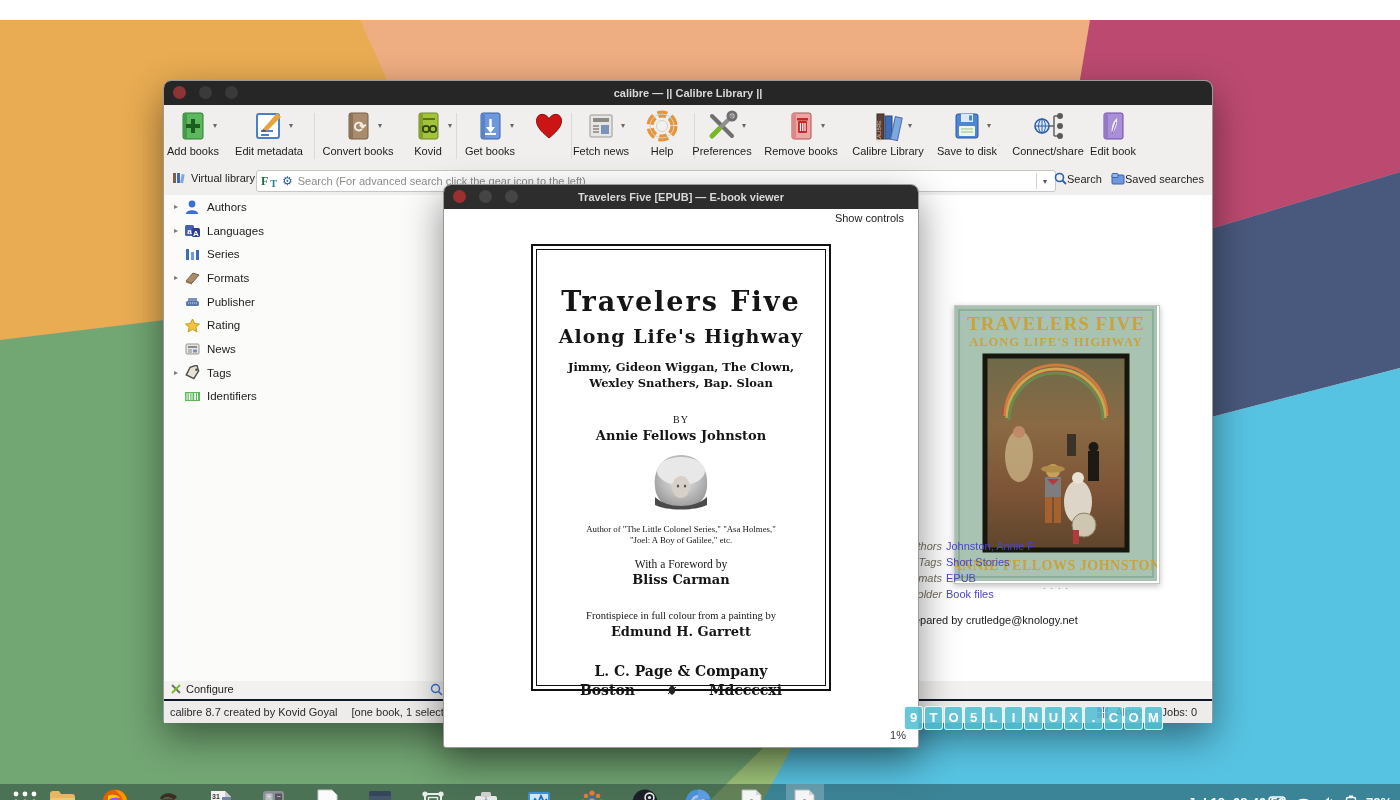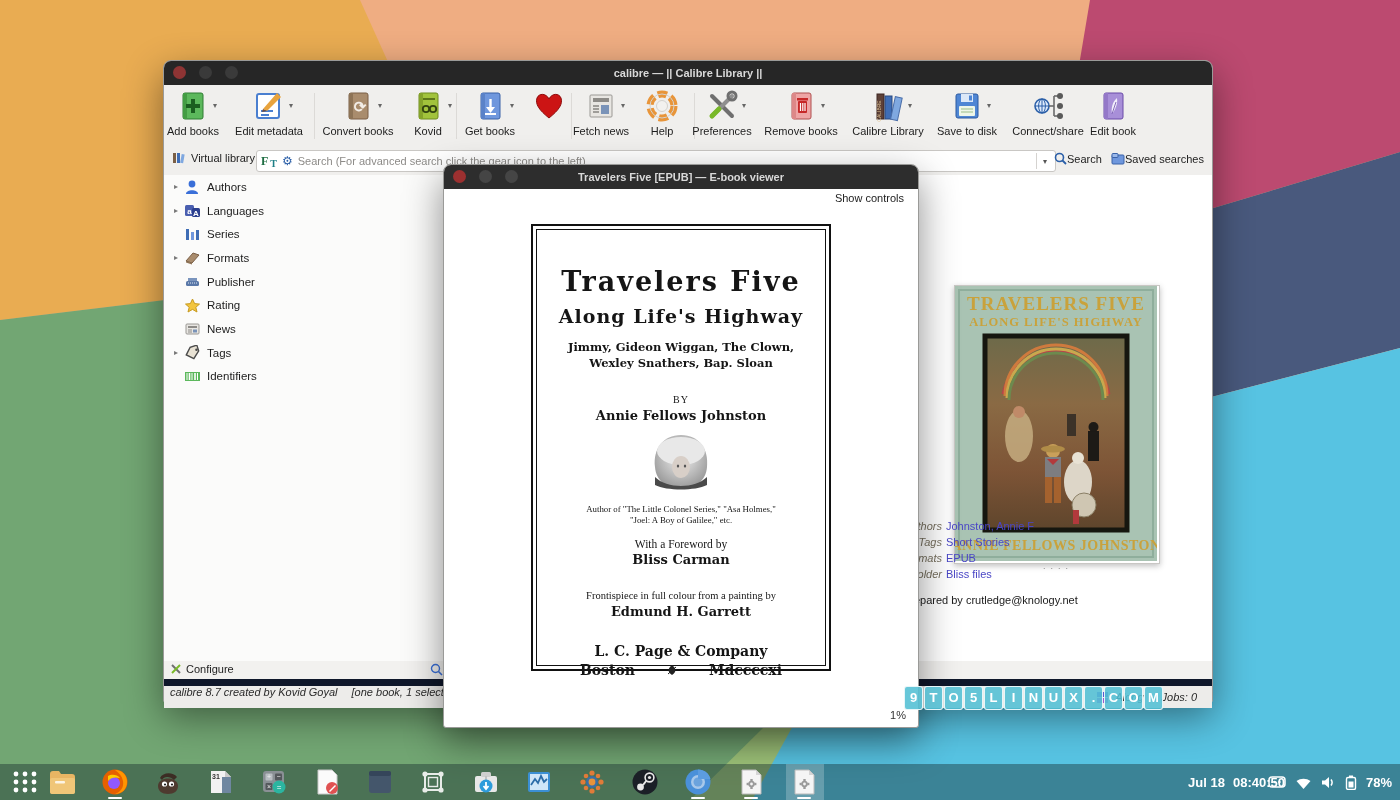--- a/index.html
+++ b/index.html
@@ -1,17 +1,17 @@
 <!DOCTYPE html>
 <html><head>
 <meta charset="utf-8">
 <style>
   html,body{margin:0;padding:0;width:1400px;height:800px;overflow:hidden;font-family:"Liberation Sans",sans-serif;}
   .abs{position:absolute;}
-  #stage{position:relative;width:1400px;height:564px;background:#ef4444;}
+  #stage{position:relative;width:1400px;height:564px;background:#ef4444;margin-top:20px;}
   
   .window{position:absolute;background:#f2f1ef;border:1px solid #9a9a98;border-radius:8px 8px 3px 3px;box-shadow:0 14px 38px rgba(0,0,0,.45);}
   .titlebar{position:absolute;left:0;top:0;right:0;height:24px;background:#262626;border-radius:7px 7px 0 0;display:flex;align-items:center;justify-content:center;color:#d9d9d9;font-size:11px;font-weight:bold;}
   .traffic{position:absolute;left:9px;top:5px;display:flex;gap:13px;}
   .dot{width:13px;height:13px;border-radius:50%;}
   .dot.red{background:#8e3434;}
   .dot.gray{background:#3a3a3a;}
   
   #calibre{left:163px;top:60px;width:1048px;height:641px;}
   #toolbar{position:absolute;left:0;top:24px;width:100%;height:62px;background:#f0efed;border-bottom:1px solid #dbd9d6;}
@@ -28,21 +28,21 @@
   .ftt{color:#1d7f86;font-family:"Liberation Serif",serif;font-weight:bold;font-size:10px;margin-left:-3px;margin-top:4px;}
   .gearglyph{color:#2b5fa8;font-size:12px;}
   .fielddrop{position:absolute;right:2px;top:2px;width:16px;height:16px;border-left:1px solid #d5d3d0;color:#555;font-size:8px;display:flex;align-items:center;justify-content:center;}
   .srchbtn{position:absolute;top:5px;display:flex;align-items:center;}
   #content{position:absolute;left:0;top:114px;width:100%;height:486px;background:#ffffff;}
   #sidebar{position:absolute;left:0;top:0;width:287px;height:486px;background:#fbfbfa;border-right:1px solid #d8d6d3;}
   .srow{display:flex;align-items:center;height:23.7px;padding-left:10px;font-size:11.5px;color:#1d1d1d;}
   .sarrow{width:10px;font-size:8px;color:#777;}
   .sic{width:17px;height:15px;margin-right:6px;}
   #configrow{position:absolute;left:0;top:600px;width:287px;height:18px;font-size:11px;color:#1d1d1d;}
-  #statusbar{position:absolute;left:0;top:618px;width:100%;height:22px;background:#edecea;border-top:7px solid #0f172a;font-size:11px;color:#2a2a2a;display:flex;font-style:italic;}
+  #statusbar{position:absolute;left:0;top:618px;width:100%;height:22px;background:#edecea;border-top:2px solid #0f172a;font-size:11px;color:#2a2a2a;display:flex;align-items:center;}
   #statusright{position:absolute;right:15px;top:0;height:22px;display:flex;align-items:center;gap:6px;font-size:11px;}
   
   .bdlabel{position:absolute;width:88px;text-align:right;font-size:11px;font-style:italic;color:#77705f;}
   .bdvalue{position:absolute;font-size:11px;color:#4a46c6;text-align:center;}
   #bdnote{position:absolute;font-size:11px;color:#1a1a1a;}
   #coverbox{position:absolute;left:790px;top:110px;width:204px;height:277px;border:1px solid #c9c7c4;box-shadow:0 2px 6px rgba(0,0,0,.25);}
   #splitdots{position:absolute;left:842px;top:388px;width:100px;text-align:center;font-size:9px;letter-spacing:1px;color:#888;}
   
   #viewer{left:443px;top:164px;width:474px;height:562px;background:#ffffff;z-index:30;}
   #viewer .titlebar{background:#2d2d2d;}
@@ -401,21 +401,21 @@
       </div>
       <div id="splitdots">· · · ·</div>
 
       <div class="bdlabel" style="left:690px;top:345px">Authors</div>
       <div class="bdvalue" style="left:782px;top:345px">Johnston, Annie F</div>
       <div class="bdlabel" style="left:690px;top:361px">Tags</div>
       <div class="bdvalue" style="left:782px;top:361px">Short Stories</div>
       <div class="bdlabel" style="left:690px;top:377px">Formats</div>
       <div class="bdvalue" style="left:782px;top:377px">EPUB</div>
       <div class="bdlabel" style="left:690px;top:393px">Folder</div>
-      <div class="bdvalue" style="left:782px;top:393px">Bliss files</div>
+      <div class="bdvalue" style="left:782px;top:393px">Book files</div>
       <div id="bdnote" style="left:712px;top:419px">Book prepared by crutledge@knology.net</div>
     </div>
 
     <div id="configrow">
       <span style="position:absolute;left:6px;top:2px;display:flex;align-items:center;gap:4px">
         <svg width="12" height="12">
             <line x1="2" y1="2" x2="10" y2="10" stroke="#6f6f6f" stroke-width="2"></line>
             <line x1="10" y1="2" x2="2" y2="10" stroke="#79b928" stroke-width="2"></line>
           </svg>
         <span>Configure</span>

